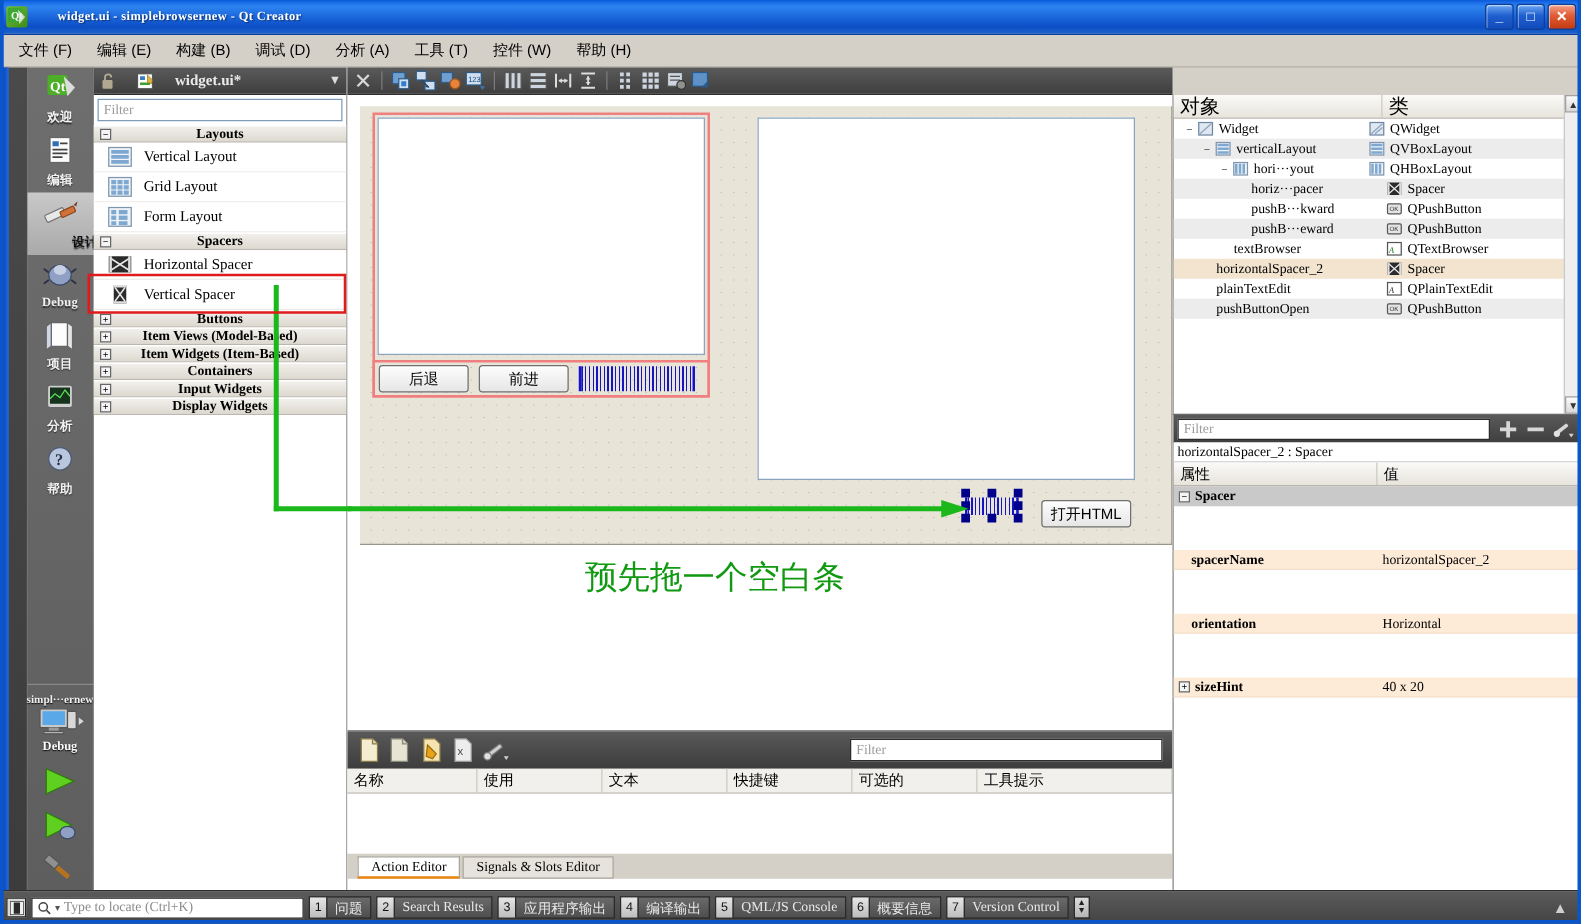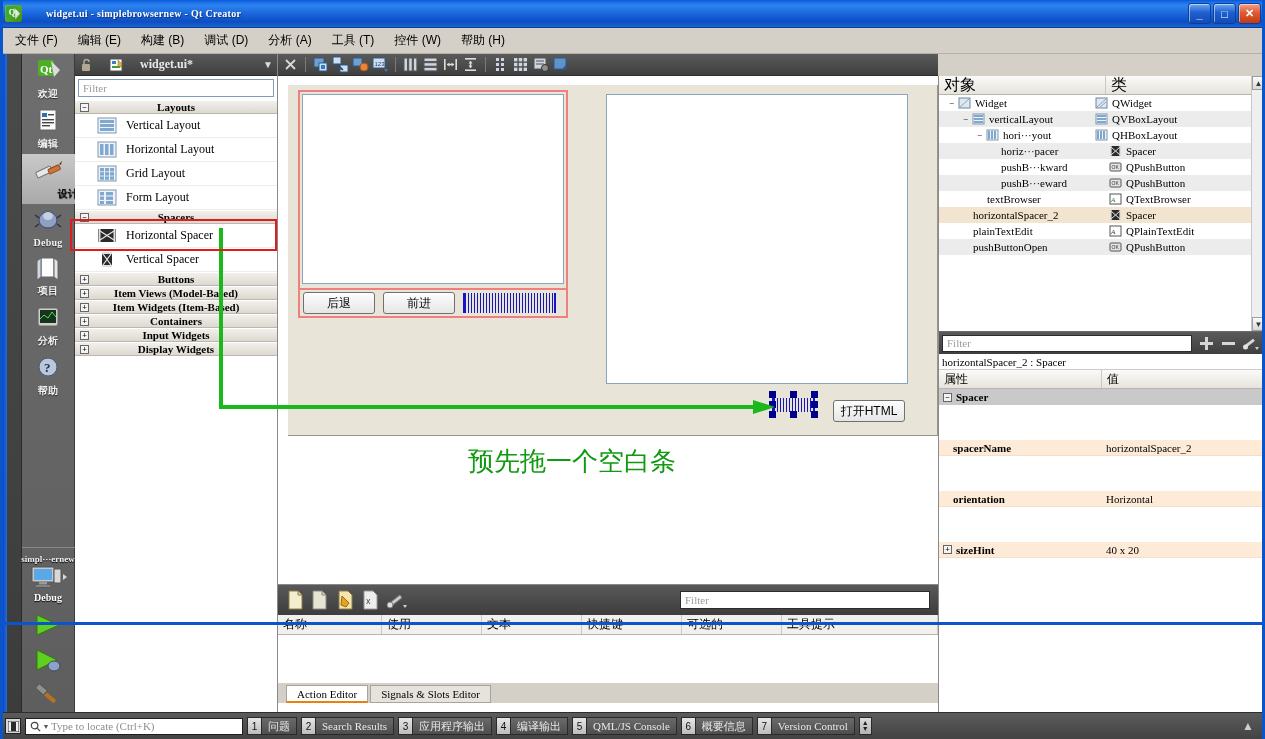--- a/index.html
+++ b/index.html
@@ -2,21 +2,21 @@
 <html><head>
 <meta charset="utf-8">
 <style>
   * { box-sizing: border-box; margin:0; padding:0; }
   body {
     width:1265px; height:739px; overflow:hidden;
     font-family:"Liberation Sans", sans-serif;
     font-size:11px; background:#d4d0c8;
     -webkit-font-smoothing:none;
   }
-  #app { position:relative; width:1265px; height:625px; background:#d4d0c8; }
+  #app { position:relative; width:1265px; height:739px; background:#d4d0c8; }
 
   
   .titlebar{
     position:absolute; left:0; top:0; width:1265px; height:28px;
     background:linear-gradient(180deg,#0a58d6 0%,#1b6ee8 8%,#2d83f0 20%,#1862d8 55%,#0c4ec4 80%,#1d63cb 100%);
     border-bottom:1px solid #0a3f9e;
     display:flex; align-items:center;
   }
   .title-ico{
     width:17px;height:17px;margin-left:5px;margin-right:6px;border-radius:2px;
@@ -119,21 +119,21 @@
     display:flex; align-items:center; position:relative;
     font-family:"Liberation Serif",serif; font-size:11px; font-weight:bold; color:#000;
   }
   .wb-cat .exp{
     width:9px;height:9px;border:1px solid #666;background:#f4f4f4;
     margin-left:5px; margin-right:6px; font-size:8px; line-height:7px;
     text-align:center; color:#000; flex:0 0 auto; font-weight:bold;
   }
   .wb-cat .ct{ position:absolute; left:0; right:0; text-align:center; pointer-events:none; }
   .wb-item{
-    height:24px; display:flex; align-items:center; gap:8px; padding-left:21px;
+    height:24px; display:flex; align-items:center; gap:8px; padding-left:10px;
     background:#fff; border-bottom:1px solid #eeece6;
     font-family:"Liberation Serif",serif; font-size:12px; color:#000;
   }
   .wb-ico{ width:22px;height:17px; flex:0 0 auto; }
 
   
   .dtoolbar{
     position:absolute; left:278px; top:54px; width:660px; height:22px;
     background:linear-gradient(180deg,#5a5a5a,#3f3f3f);
     border-bottom:1px solid #2c2c2c; display:flex; align-items:center; gap:3px; padding:0 4px;
@@ -469,29 +469,20 @@
       <span class="ct">Layouts</span>
     </div>
     <div class="wb-item">
       <svg class="wb-ico" viewBox="0 0 22 17">
         <rect x="2" y="1" width="18" height="15" fill="#eef3f9" stroke="#7e95ad"></rect>
         <rect x="4" y="3" width="14" height="3" fill="#7fa8d0"></rect>
         <rect x="4" y="7" width="14" height="3" fill="#7fa8d0"></rect>
         <rect x="4" y="11" width="14" height="3" fill="#7fa8d0"></rect>
       </svg>
       <span>Vertical Layout</span>
-    </div>
-    <div class="wb-item">
-      <svg class="wb-ico" viewBox="0 0 22 17">
-        <rect x="2" y="1" width="18" height="15" fill="#eef3f9" stroke="#7e95ad"></rect>
-        <rect x="4" y="3" width="3.5" height="11" fill="#7fa8d0"></rect>
-        <rect x="9" y="3" width="3.5" height="11" fill="#7fa8d0"></rect>
-        <rect x="14" y="3" width="3.5" height="11" fill="#7fa8d0"></rect>
-      </svg>
-      <span>Horizontal Layout</span>
     </div>
     <div class="wb-item">
       <svg class="wb-ico" viewBox="0 0 22 17">
         <rect x="2" y="1" width="18" height="15" fill="#eef3f9" stroke="#7e95ad"></rect>
         <g fill="#7fa8d0">
           <rect x="4" y="3" width="4" height="3.4"></rect>
             <rect x="9" y="3" width="4" height="3.4"></rect>
             <rect x="14" y="3" width="4" height="3.4"></rect>
           <rect x="4" y="7.2" width="4" height="3.4"></rect>
             <rect x="9" y="7.2" width="4" height="3.4"></rect>

